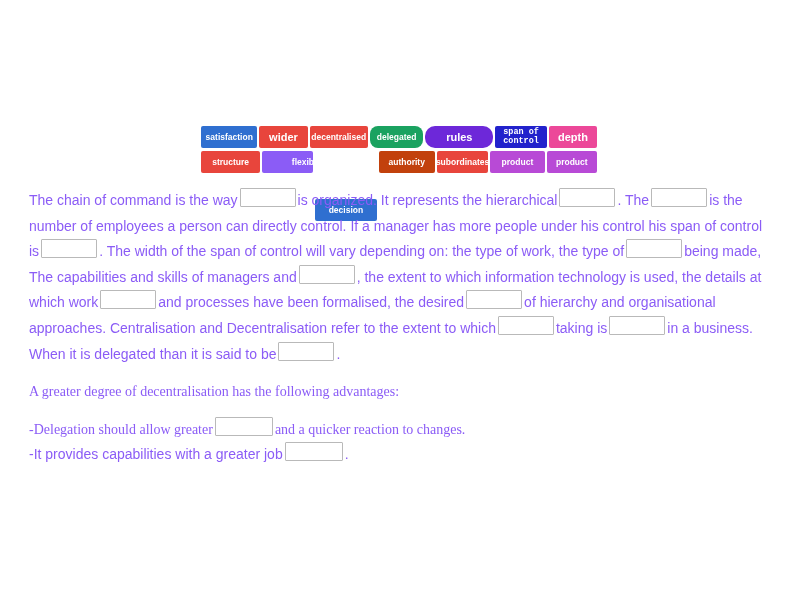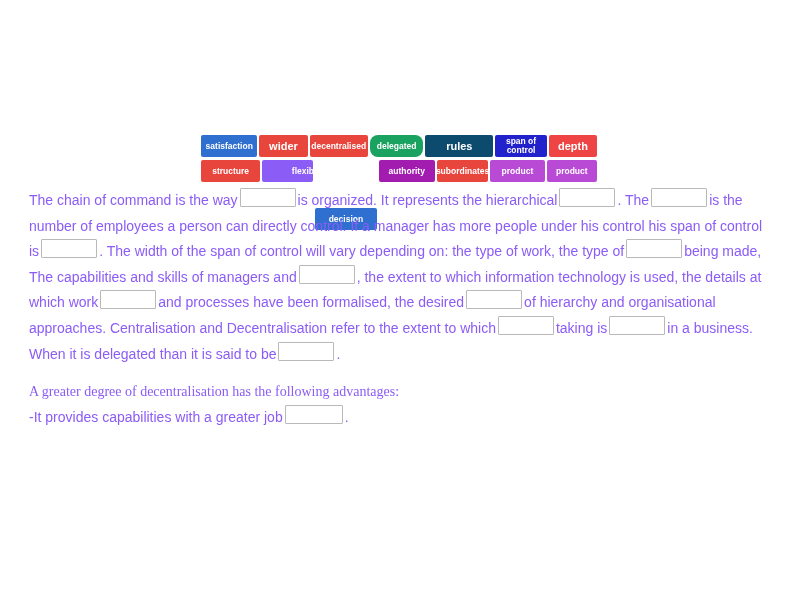--- a/index.html
+++ b/index.html
@@ -17,21 +17,21 @@
   #stage {
     position: relative;
     width: 800px;
     height: 600px;
   }
 
   
   .wordbank {
     position: absolute;
     left: 201px;
-    top: 135px;
+    top: 126px;
     width: 396px;
   }
   .wb-row {
     display: flex;
     gap: 2px;
     margin-bottom: 3px;
   }
   .chip {
     box-sizing: border-box;
     height: 22px;
@@ -97,42 +97,43 @@
 
 <div id="stage">
 
   <div class="wordbank">
 
     <div class="wb-row">
       <div class="chip small" style="background:#2f6fd0; width:60px;">satisfaction</div>
       <div class="chip" style="background:#e8453c; width:51px;text-align:center;">wider</div>
       <div class="chip small" style="background:#e8453c; width:62px;">decentralised</div>
       <div class="chip small" style="background:#1aa260; width:57px;border-radius:8px;">delegated</div>
-      <div class="chip" style="background:#0c4a6e; width:72px;">rules</div>
-      <div class="chip two-line" style="background:#2222cc; width:55px;">span of control</div>
-      <div class="chip" style="background:#ef4444; width:51px;">depth</div>
+      <div class="chip" style="background:#6d28d9; width:72px;border-radius:10px;">rules</div>
+      <div class="chip two-line" style="background:#2222cc; width:55px;font-family:Liberation Mono, monospace;">span of control</div>
+      <div class="chip" style="background:#ec4899; width:51px;">depth</div>
     </div>
 
     <div class="wb-row">
       <div class="chip small" style="background:#e8453c; width:60px;">structure</div>
       <div class="chip small" style="background:#8b5cf6; width:29px;padding-left:48px;">flexibility</div>
       <div class="chip small" style="background:#2f6fd0; width:62px;margin-top:48px;">decision</div>
-      <div class="chip small" style="background:#a21caf; width:57px;">authority</div>
+      <div class="chip small" style="background:#c2410c; width:57px;">authority</div>
       <div class="chip small" style="background:#e8453c; width:52px;">subordinates</div>
       <div class="chip small" style="background:#b84ad6; width:55px;">product</div>
       <div class="chip small" style="background:#b84ad6; width:51px;">product</div>
     </div>
 
   </div>
 
   <div class="content">
 
     <p class="para"><span>The chain of command is the way</span><span class="blank"></span><span>is organized. It represents the hierarchical</span><span class="blank"></span><span>. The</span><span class="blank"></span><span>is the number of employees a person can directly control. If a manager has more people under his control his span of control is</span><span class="blank"></span><span>. The width of the span of control will vary depending on: the type of work, the type of</span><span class="blank"></span><span>being made, The capabilities and skills of managers and</span><span class="blank"></span><span>, the extent to which information technology is used, the details at which work</span><span class="blank"></span><span>and processes have been formalised, the desired</span><span class="blank"></span><span>of hierarchy and organisational approaches. Centralisation and Decentralisation refer to the extent to which</span><span class="blank"></span><span>taking is</span><span class="blank"></span><span>in a business. When it is delegated than it is said to be</span><span class="blank"></span><span>.</span></p>
 
     <p class="para gap-before"><span>A greater degree of decentralisation has the following advantages:</span></p>
 
 
+    <p class="para gap-before"><span>-Delegation should allow greater</span><span class="blank w56"></span><span>and a quicker reaction to changes.</span></p>
 
     <p class="para"><span>-It provides capabilities with a greater job</span><span class="blank w56"></span><span>.</span></p>
 
   </div>
 
 </div>
 
 </body></html>

